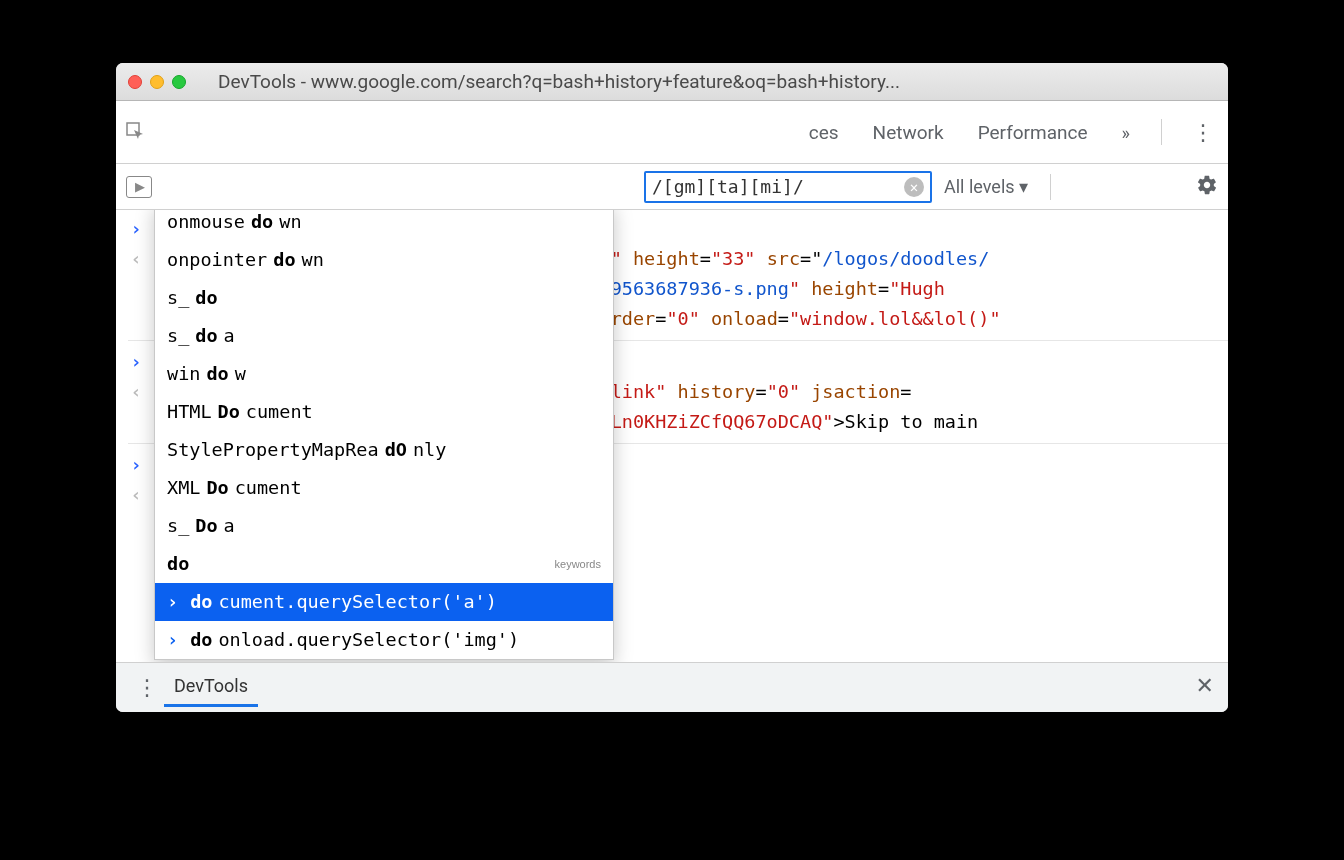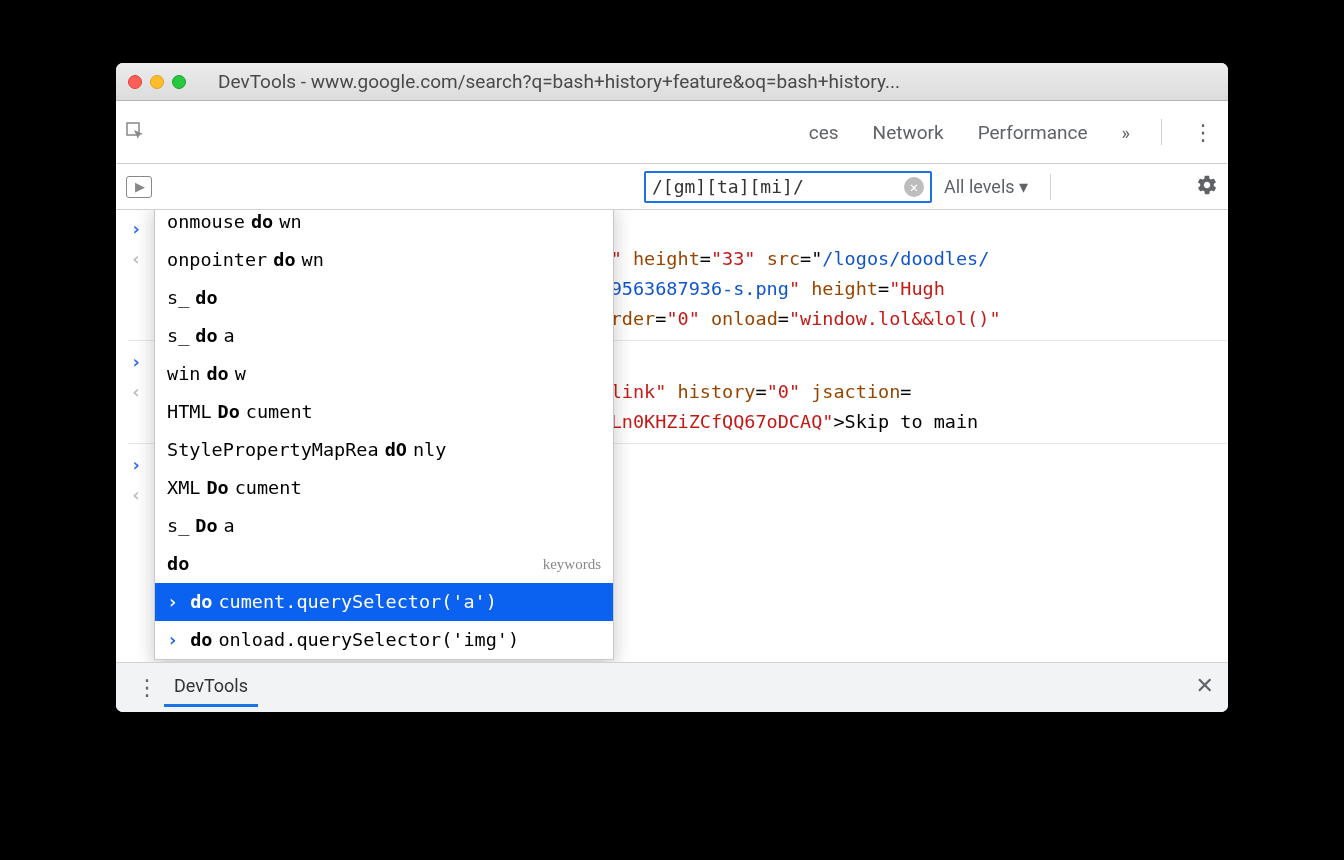--- a/index.html
+++ b/index.html
@@ -142,21 +142,21 @@
     box-shadow: 0 6px 18px rgba(0,0,0,0.22);
     font-family: Menlo, Consolas, monospace;
     font-size: 18.5px;
     z-index: 10;
   }
   .ac .item{
     padding: 4px 12px;
     display:flex;align-items:center;gap:6px;
     white-space:nowrap;overflow:hidden;text-align:center;
   }
-  .ac .item .kw{margin-left:auto;color:#888;font-family:Liberation Serif, serif;font-size:15px;}
+  .ac .item .kw{margin-left:auto;color:#888;font-family:Liberation Sans, sans-serif;font-size:11px;}
   .ac .item b{font-weight:bold;}
   .ac .item.sel{background:#0b61f0;color:#fff;}
   .ac .item.hist::before{content:"›"; font-weight:bold; margin-right:6px;}
   .ac .item.hist.sel::before{color:#fff;}
   .ac .item.hist:not(.sel)::before{color:#0b61f0;}
 
   .drawer {
     height: 50px;
     border-top:1px solid #d0d0d0;
     background:#f1f3f4;

